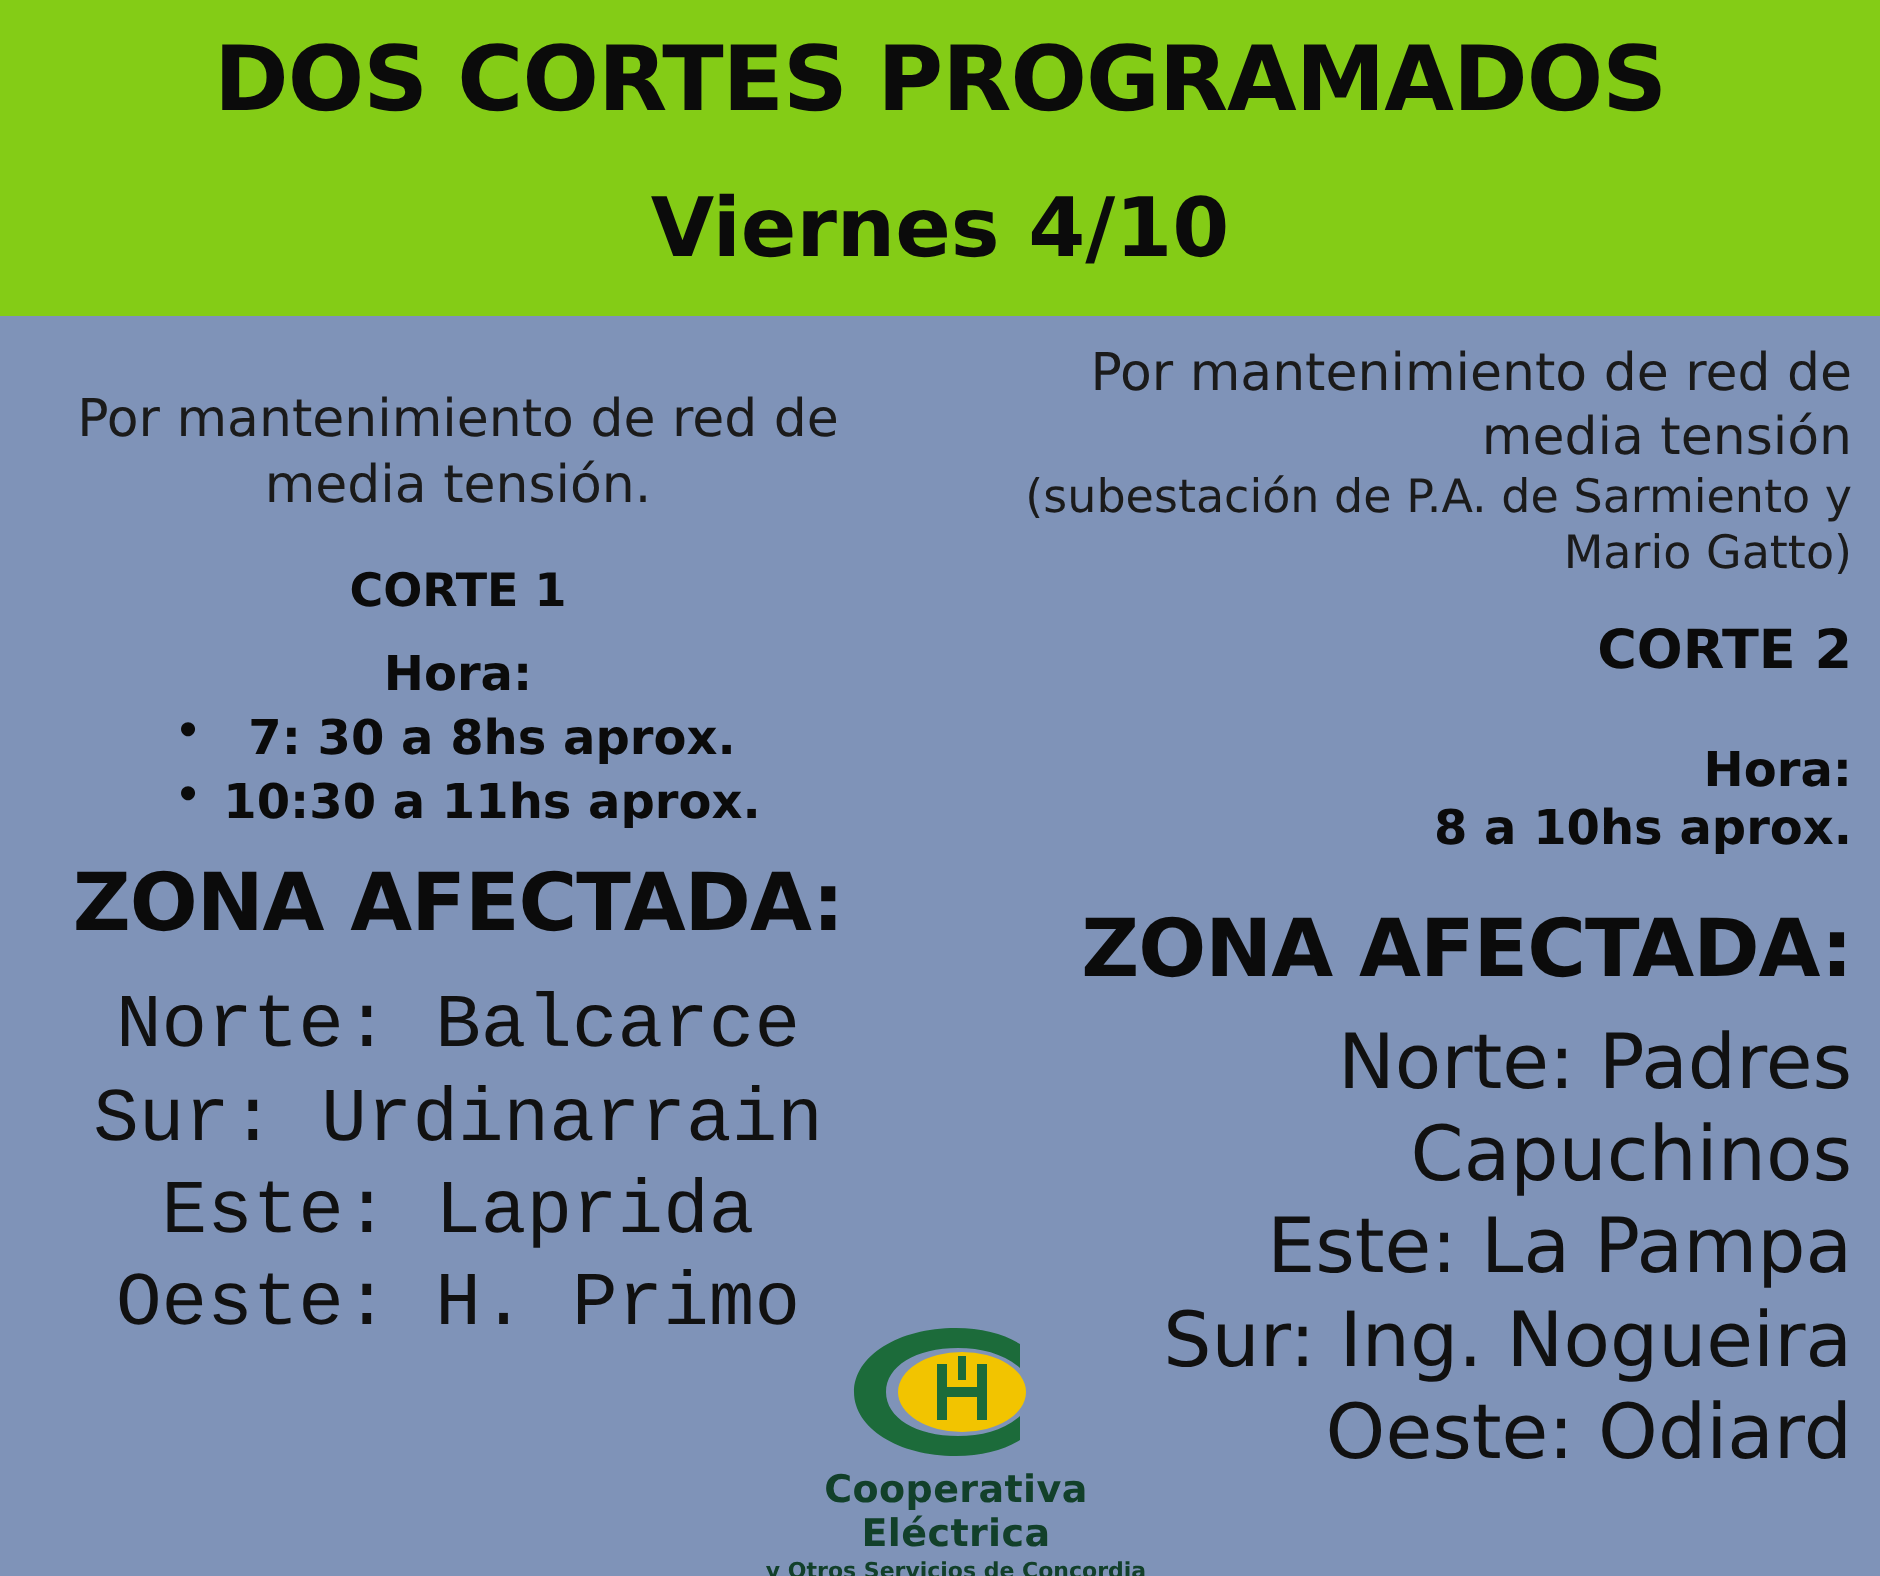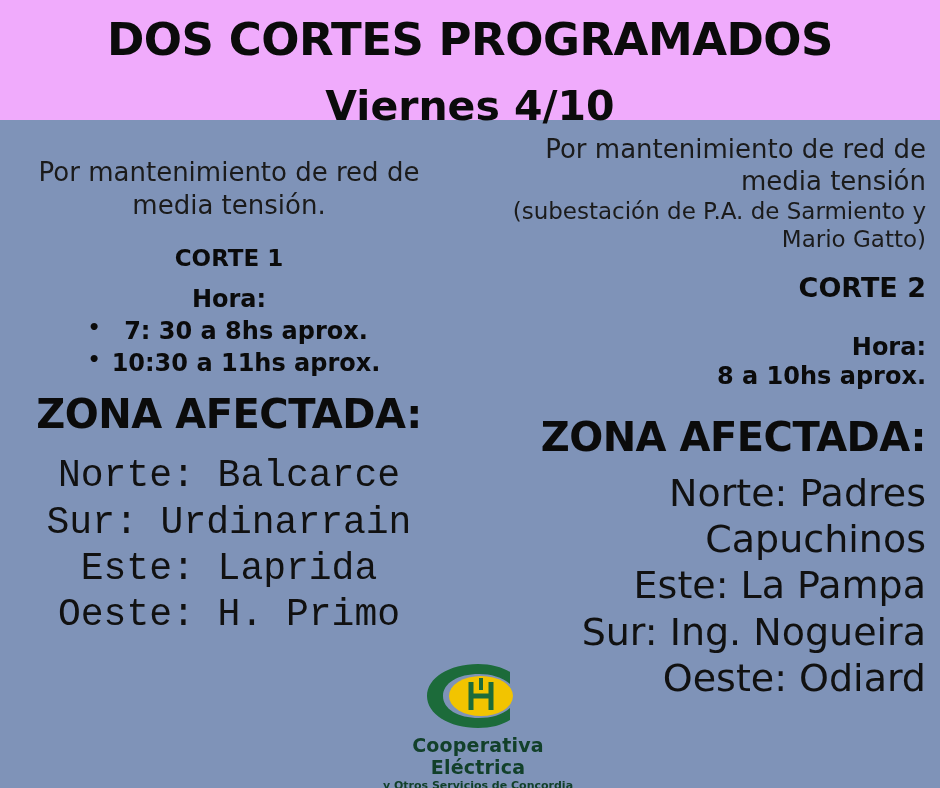--- a/index.html
+++ b/index.html
@@ -14,45 +14,46 @@
     overflow: hidden;
     position: relative;
   }
   .poster {
     width: 940px;
     height: 788px;
     position: relative;
     background: #7f93b8;
   }
   .header {
-    background: #f0abfc;
+    background: #84cc16;
     width: 100%;
-    height: 120px;
+    height: 158px;
     box-sizing: border-box;
     display: flex;
     flex-direction: column;
     align-items: center;
     justify-content: flex-start;
     padding-top: 16px;
+    gap: 24px;
   }
   .header-line1 {
     font-size: 45px;
     font-weight: bold;
     color: #0b0b0b;
     letter-spacing: -0.5px;
     line-height: 1.05;
     text-align: center;
   }
   .header-line2 {
     font-size: 41px;
     font-weight: bold;
     color: #0b0b0b;
     line-height: 1.15;
     text-align: center;
-    margin-top: 20px;
+    margin-top: 4px;
   }
   .columns {
     display: flex;
     flex-direction: row;
     width: 100%;
     height: 630px;
   }
   .col {
     width: 470px;
     box-sizing: border-box;

